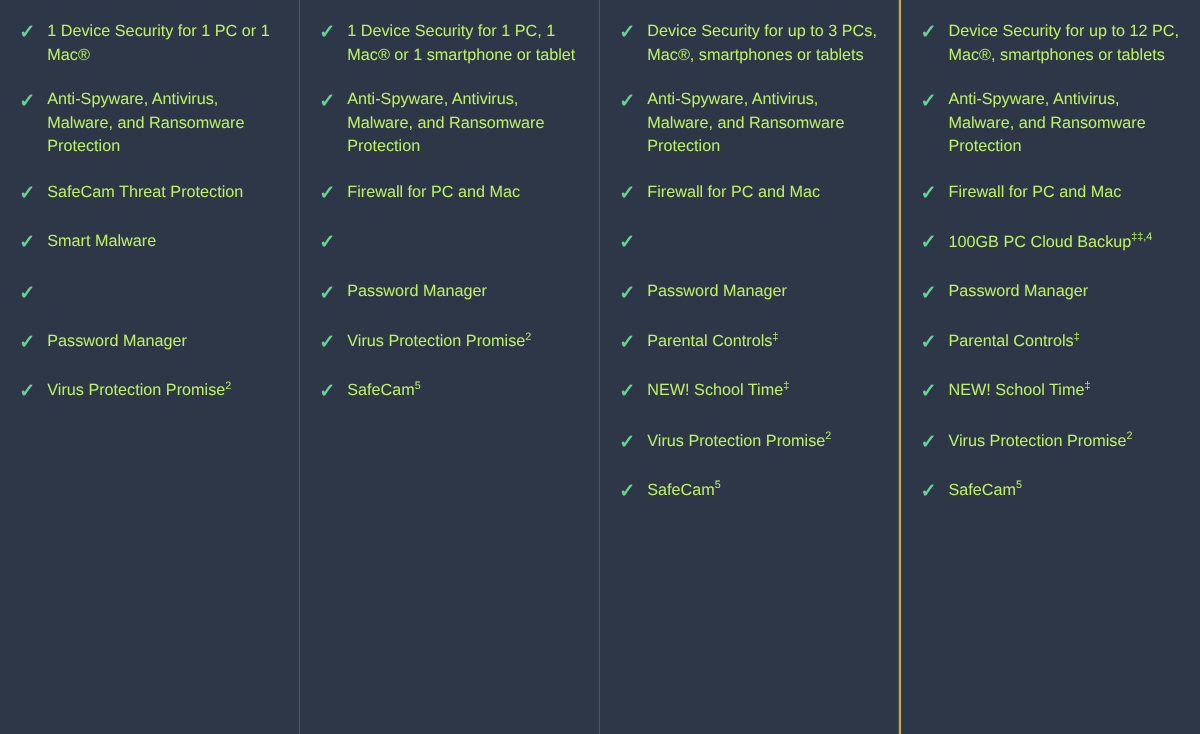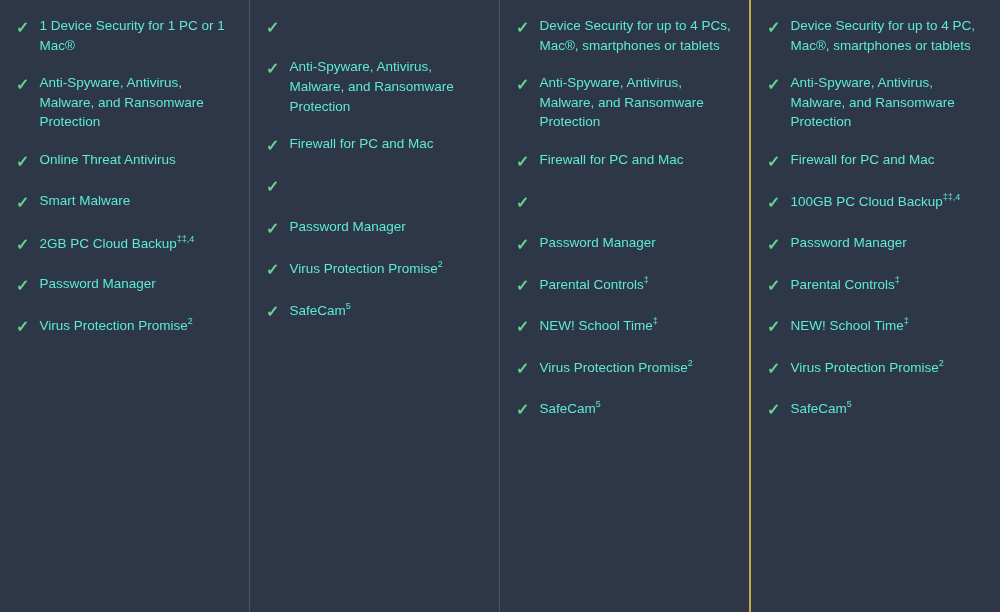--- a/index.html
+++ b/index.html
@@ -41,21 +41,21 @@
     }
     .check-icon {
       color: #68d391;
       font-size: 16px;
       margin-right: 10px;
       margin-top: 1px;
       flex-shrink: 0;
       font-weight: bold;
     }
     .feature-text {
-      color: #5eead4;
+      color: #bef264;
       font-size: 13.5px;
       line-height: 1.45;
     }
     sup {
       font-size: 9px;
       vertical-align: super;
     }
   </style>
 </head>
 <body>
@@ -66,44 +66,44 @@
         <li class="feature-item">
           <span class="check-icon">✓</span>
           <span class="feature-text">1 Device Security for 1 PC or 1 Mac®</span>
         </li>
         <li class="feature-item">
           <span class="check-icon">✓</span>
           <span class="feature-text">Anti-Spyware, Antivirus, Malware, and Ransomware Protection</span>
         </li>
         <li class="feature-item">
           <span class="check-icon">✓</span>
-          <span class="feature-text">Online Threat Antivirus</span>
+          <span class="feature-text">SafeCam Threat Protection</span>
         </li>
         <li class="feature-item">
           <span class="check-icon">✓</span>
           <span class="feature-text">Smart Malware</span>
         </li>
         <li class="feature-item">
           <span class="check-icon">✓</span>
-          <span class="feature-text">2GB PC Cloud Backup<sup>‡‡,4</sup></span>
         </li>
         <li class="feature-item">
           <span class="check-icon">✓</span>
           <span class="feature-text">Password Manager</span>
         </li>
         <li class="feature-item">
           <span class="check-icon">✓</span>
           <span class="feature-text">Virus Protection Promise<sup>2</sup></span>
         </li>
       </ul>
     </div>
     <div class="column">
       <ul class="feature-list">
         <li class="feature-item">
           <span class="check-icon">✓</span>
+          <span class="feature-text">1 Device Security for 1 PC, 1 Mac® or 1 smartphone or tablet</span>
         </li>
         <li class="feature-item">
           <span class="check-icon">✓</span>
           <span class="feature-text">Anti-Spyware, Antivirus, Malware, and Ransomware Protection</span>
         </li>
         <li class="feature-item">
           <span class="check-icon">✓</span>
           <span class="feature-text">Firewall for PC and Mac</span>
         </li>
         <li class="feature-item">
@@ -120,21 +120,21 @@
         <li class="feature-item">
           <span class="check-icon">✓</span>
           <span class="feature-text">SafeCam<sup>5</sup></span>
         </li>
       </ul>
     </div>
     <div class="column">
       <ul class="feature-list">
         <li class="feature-item">
           <span class="check-icon">✓</span>
-          <span class="feature-text">Device Security for up to 4 PCs, Mac®, smartphones or tablets</span>
+          <span class="feature-text">Device Security for up to 3 PCs, Mac®, smartphones or tablets</span>
         </li>
         <li class="feature-item">
           <span class="check-icon">✓</span>
           <span class="feature-text">Anti-Spyware, Antivirus, Malware, and Ransomware Protection</span>
         </li>
         <li class="feature-item">
           <span class="check-icon">✓</span>
           <span class="feature-text">Firewall for PC and Mac</span>
         </li>
         <li class="feature-item">
@@ -159,21 +159,21 @@
         <li class="feature-item">
           <span class="check-icon">✓</span>
           <span class="feature-text">SafeCam<sup>5</sup></span>
         </li>
       </ul>
     </div>
     <div class="column">
       <ul class="feature-list">
         <li class="feature-item">
           <span class="check-icon">✓</span>
-          <span class="feature-text">Device Security for up to 4 PC, Mac®, smartphones or tablets</span>
+          <span class="feature-text">Device Security for up to 12 PC, Mac®, smartphones or tablets</span>
         </li>
         <li class="feature-item">
           <span class="check-icon">✓</span>
           <span class="feature-text">Anti-Spyware, Antivirus, Malware, and Ransomware Protection</span>
         </li>
         <li class="feature-item">
           <span class="check-icon">✓</span>
           <span class="feature-text">Firewall for PC and Mac</span>
         </li>
         <li class="feature-item">

